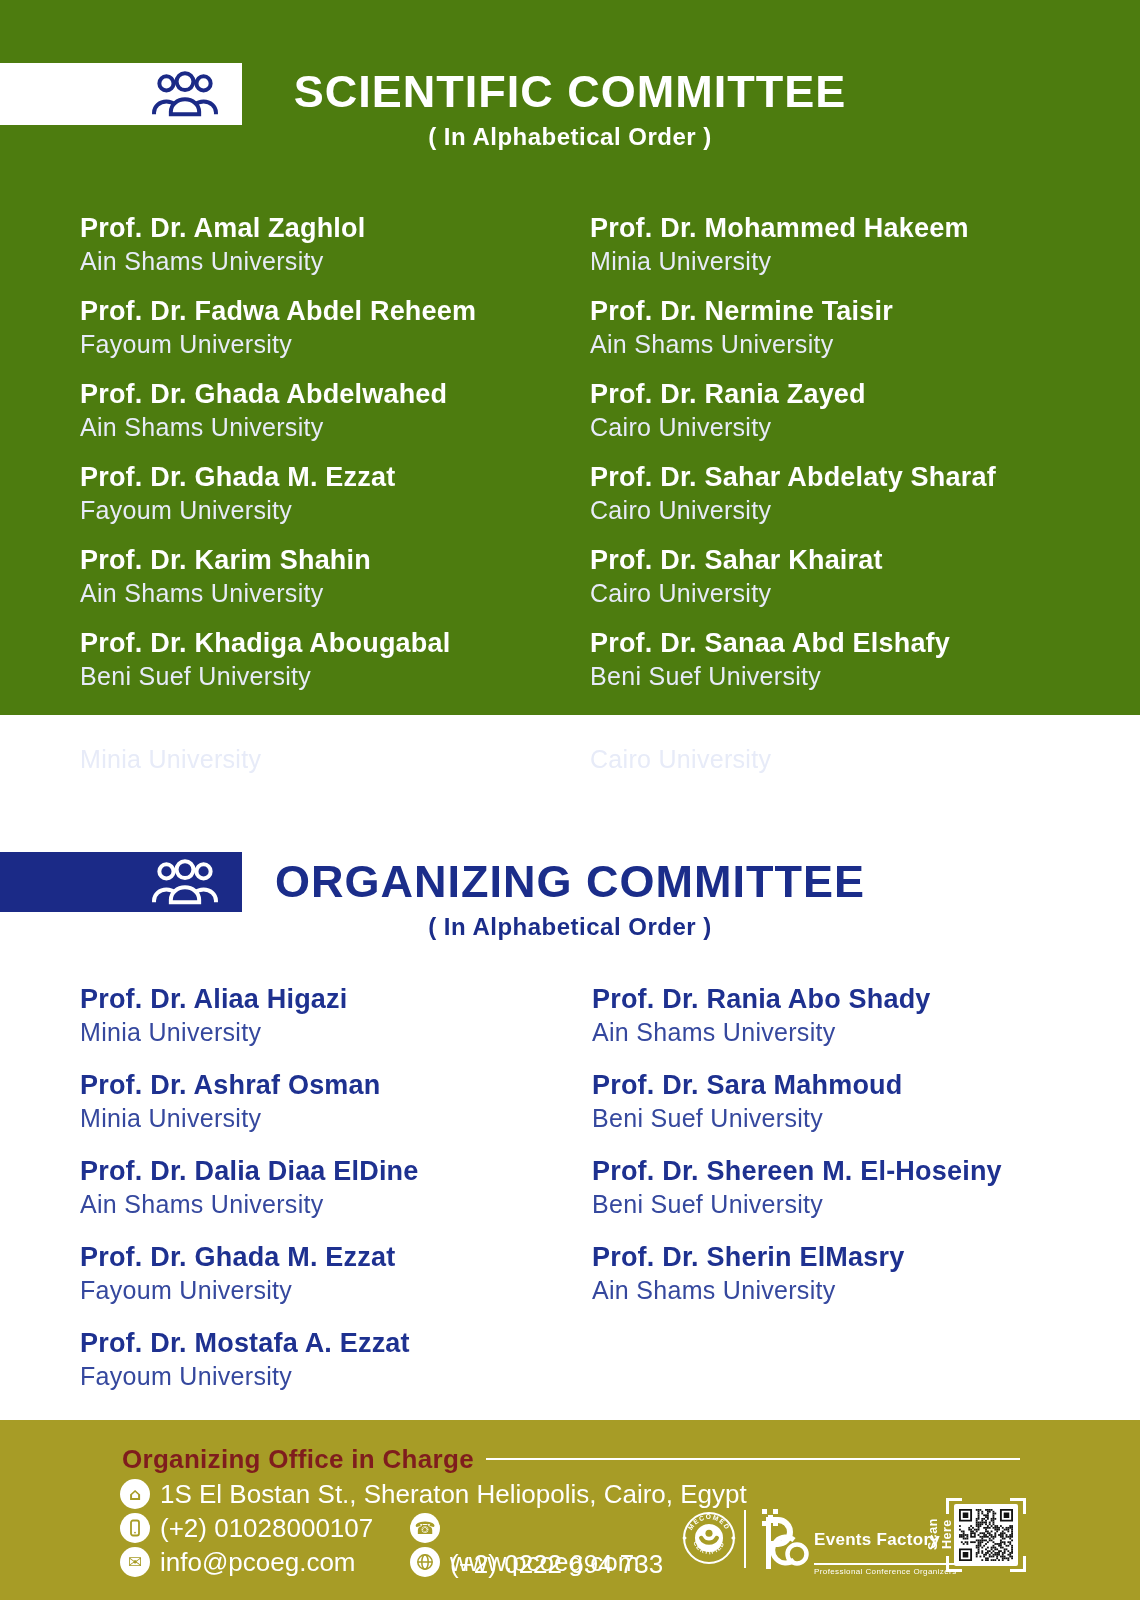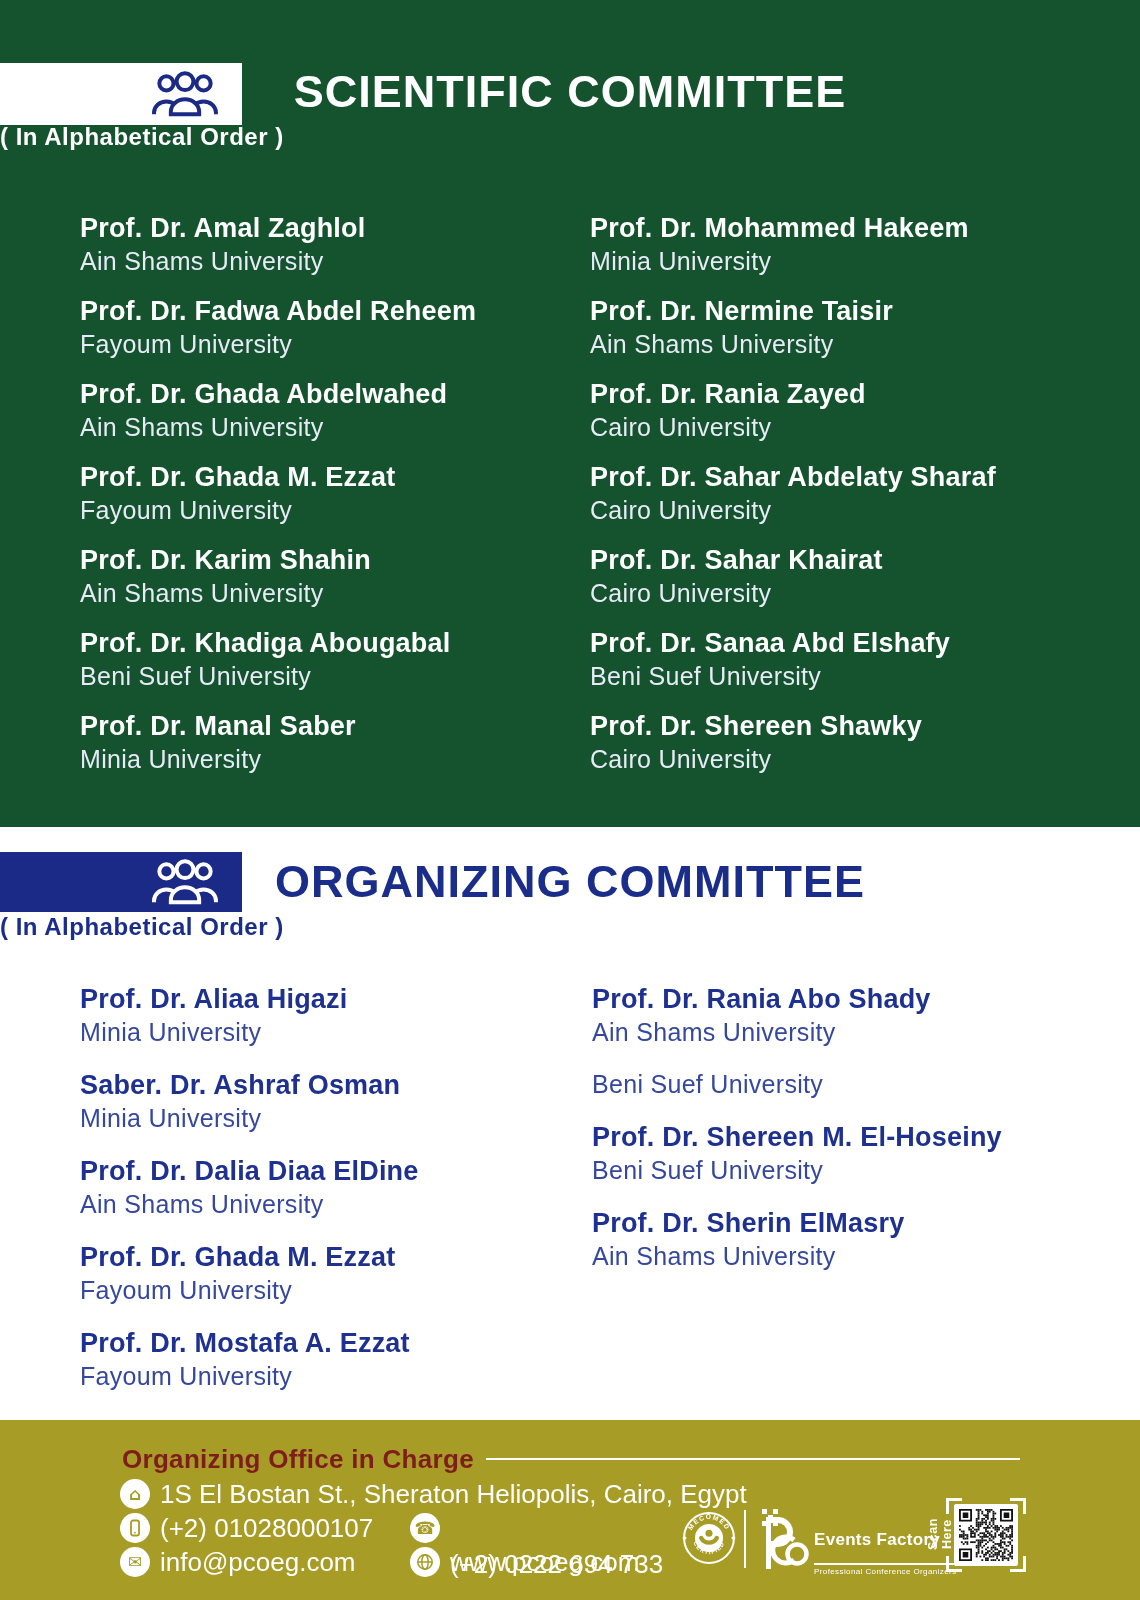--- a/index.html
+++ b/index.html
@@ -2,40 +2,40 @@
 <html><head>
 <meta charset="utf-8">
 <style>
   html,body{margin:0;padding:0;background:#333;}
   #page{
     position:relative;width:1140px;height:1600px;overflow:hidden;
     font-family:"Liberation Sans",sans-serif;background:#ffffff;
     margin:0 auto;
   }
   
-  .sec-blue{position:absolute;left:0;top:0;width:1140px;height:827px;background:#14532d;}
+  .sec-blue{position:absolute;left:0;top:0;width:1140px;height:715px;background:#4d7c0f;}
   .sec-white{position:absolute;left:0;top:827px;width:1140px;height:593px;background:#ffffff;}
   .sec-gold{position:absolute;left:0;top:1420px;width:1140px;height:180px;background:#a79c26;}
 
   
   .banner{position:absolute;left:0;width:242px;height:62px;}
   .banner.white{top:63px;background:#ffffff;}
   .banner.blue{top:852px;background:#1b2a87;height:60px;}
   .banner-icon{position:absolute;left:146px;width:78px;height:46px;}
   .banner.white .banner-icon{top:8px;color:#1b2a87;--fillbg:#ffffff;}
   .banner.blue .banner-icon{top:7px;color:#ffffff;--fillbg:#1b2a87;}
   .banner-icon svg{width:100%;height:100%;}
   .banner-icon .ppl{fill:none;stroke:currentColor;stroke-width:4.5;}
   .banner-icon .ppl-front{fill:var(--fillbg);stroke:currentColor;stroke-width:4.5;}
 
   .sec-title{position:absolute;left:0;width:1140px;text-align:center;
     font-weight:bold;font-size:45px;line-height:52px;letter-spacing:1px;}
   .sec-title.sci{top:66px;color:#ffffff;}
   .sec-title.org{top:856px;color:#1b2d8a;}
-  .sec-sub{position:absolute;left:0;width:1140px;text-align:left;
+  .sec-sub{position:absolute;left:0;width:1140px;text-align:center;
     font-weight:bold;font-size:24px;line-height:34px;letter-spacing:.5px;}
   .sec-sub.sci{top:120px;color:#ffffff;}
   .sec-sub.org{top:910px;color:#1b2d8a;}
 
   
   .mcol{position:absolute;}
   .mcol.sci-l{left:80px;top:212px;width:505px;}
   .mcol.sci-r{left:590px;top:212px;width:545px;}
   .mcol.org-l{left:80px;top:983px;width:505px;}
   .mcol.org-r{left:592px;top:983px;width:545px;}
@@ -177,21 +177,21 @@
     </div>
   </div>
   <div class="sec-title org">ORGANIZING COMMITTEE</div>
   <div class="sec-sub org">( In Alphabetical Order )</div>
   <div class="mcol org-l">
       <div class="member">
         <div class="member-name">Prof. Dr. Aliaa Higazi</div>
         <div class="member-university">Minia University</div>
       </div>
       <div class="member">
-        <div class="member-name">Saber. Dr. Ashraf Osman</div>
+        <div class="member-name">Prof. Dr. Ashraf Osman</div>
         <div class="member-university">Minia University</div>
       </div>
       <div class="member">
         <div class="member-name">Prof. Dr. Dalia Diaa ElDine</div>
         <div class="member-university">Ain Shams University</div>
       </div>
       <div class="member">
         <div class="member-name">Prof. Dr. Ghada M. Ezzat</div>
         <div class="member-university">Fayoum University</div>
       </div>
@@ -199,20 +199,21 @@
         <div class="member-name">Prof. Dr. Mostafa A. Ezzat</div>
         <div class="member-university">Fayoum University</div>
       </div>
     </div>
   <div class="mcol org-r">
       <div class="member">
         <div class="member-name">Prof. Dr. Rania Abo Shady</div>
         <div class="member-university">Ain Shams University</div>
       </div>
       <div class="member">
+        <div class="member-name">Prof. Dr. Sara Mahmoud</div>
         <div class="member-university">Beni Suef University</div>
       </div>
       <div class="member">
         <div class="member-name">Prof. Dr. Shereen M. El-Hoseiny</div>
         <div class="member-university">Beni Suef University</div>
       </div>
       <div class="member">
         <div class="member-name">Prof. Dr. Sherin ElMasry</div>
         <div class="member-university">Ain Shams University</div>
       </div>

